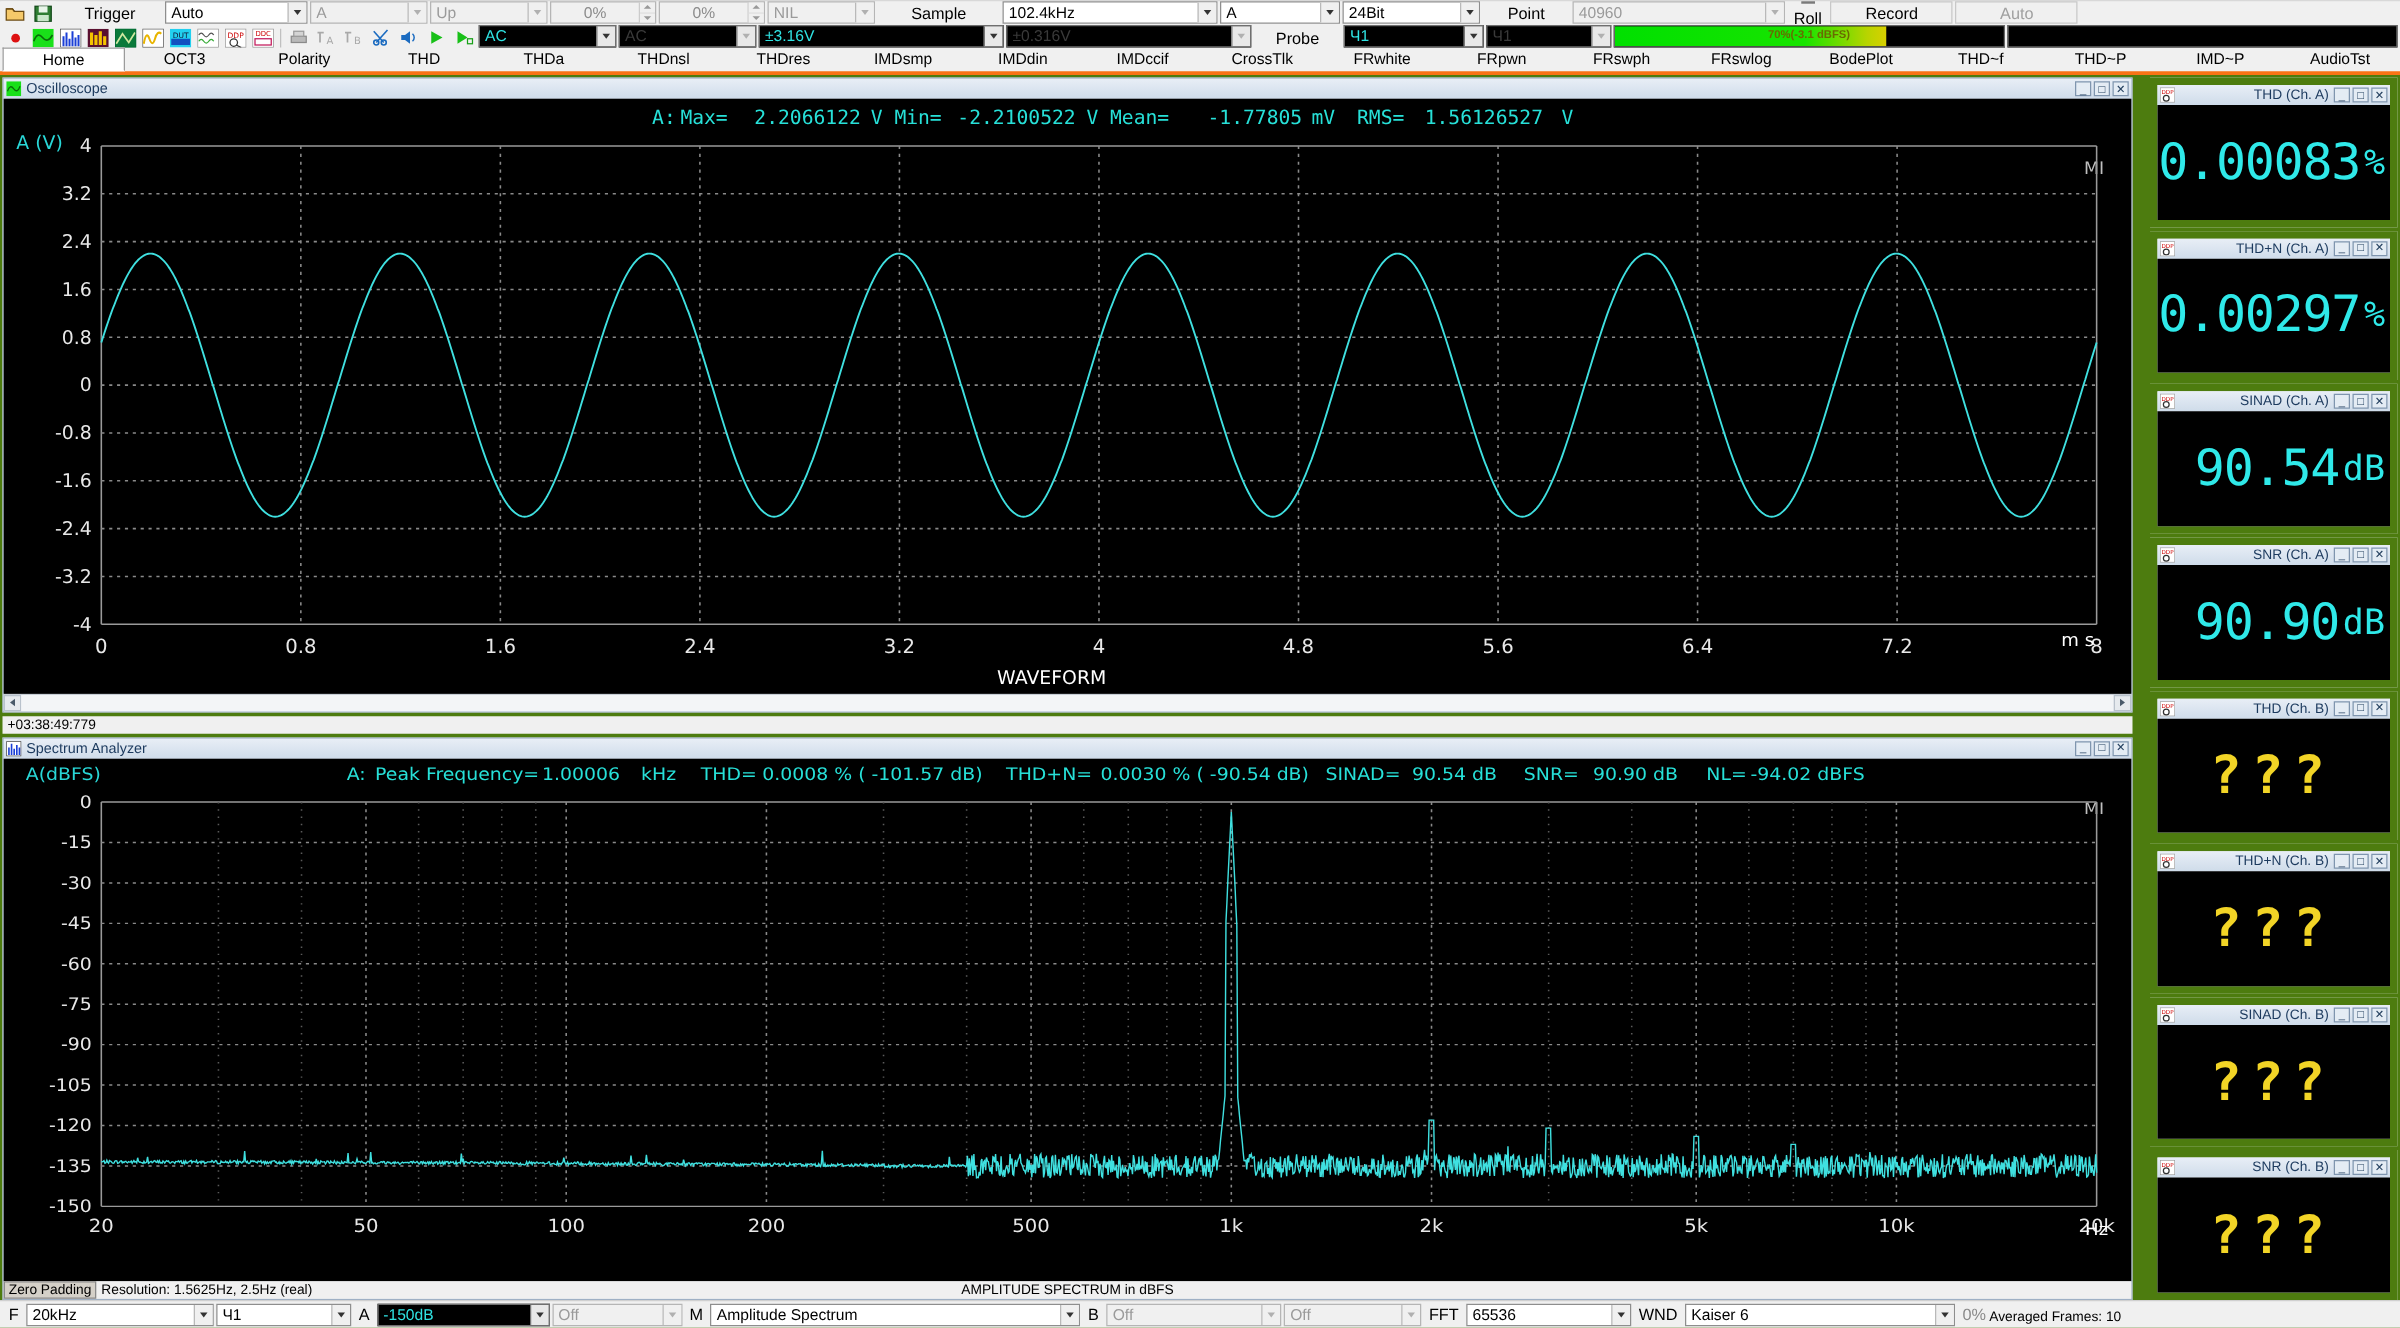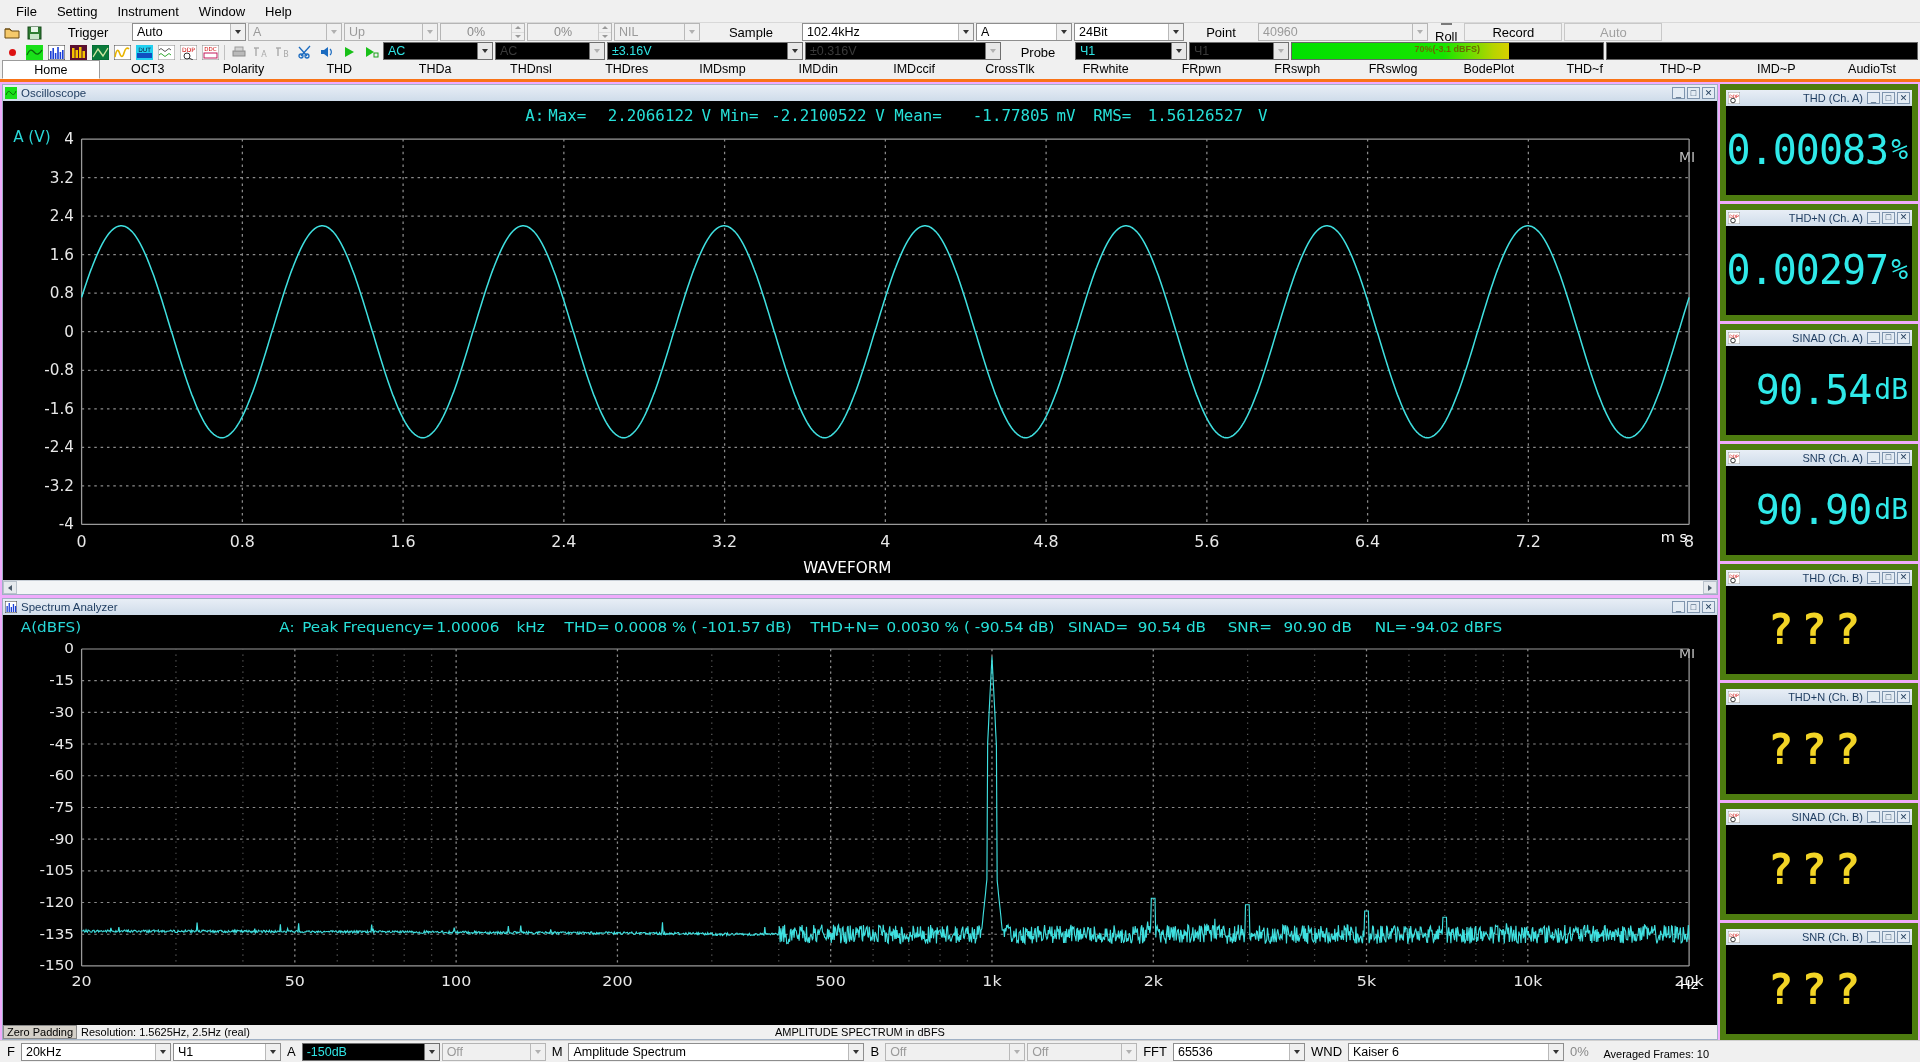--- a/index.html
+++ b/index.html
@@ -83,21 +83,21 @@
     height: 20px; background:#f0f0f0; display:flex; align-items:flex-end;
     border-bottom:3px solid #f97316; flex:none; padding-left:2px;
   }
   .tab {
     flex:1; text-align:center; font-size:12.5px; color:#000; line-height:18px; height:19px;
     cursor:default; white-space:nowrap;
   }
   .tab.active { background:#fff; border:1px solid #9b9b9b; border-bottom:1px solid #fff; }
 
   
-  .body { flex:1; display:flex; min-height:0; background:#f0abfc; }
+  .body { flex:1; display:flex; min-height:0; background:#4d7c0f;gap:12px; }
   .left { flex:1; display:flex; flex-direction:column; min-width:0; padding:2px 2px 0 2px; gap:3px; }
   .right { width:200px; flex:none; display:flex; flex-direction:column; gap:3px; padding:2px 2px 0 0;}
 
   
   .win { display:flex; flex-direction:column; border:1px solid #9fb0c4; background:#dfe7ef; }
   .wtitle {
     height:16px; display:flex; align-items:center; gap:4px; padding:0 2px;
     background: linear-gradient(180deg,#e8eef6 0%, #cfdcea 100%);
     font-size:11.5px; color:#1c3a5e; flex:none;
   }
@@ -136,27 +136,20 @@
     border-top:1px solid #d0d0d0; padding:0 2px; gap:0;
   }
   .blabel { font-size:13px; padding:0 5px; color:#000; }
   .dot { width:7px;height:7px;border-radius:50%;background:#d11; }
 </style>
 </head>
 <body>
 
 <div class="app">
 
-  <div class="menubar">
-    <div class="mi">File</div>
-    <div class="mi">Setting</div>
-    <div class="mi">Instrument</div>
-    <div class="mi">Window</div>
-    <div class="mi">Help</div>
-  </div>
 
   <div class="tbrow r1">
     <div class="iconbtn">
       <svg width="16" height="14" viewBox="0 0 16 14">
           <path d="M1 3h5l1.5 2H15v7H1z" fill="#f5c96a" stroke="#6b4a10"></path>
           <path d="M1 3h5l1.5 2" fill="none" stroke="#6b4a10"></path>
         </svg>
     </div>
     <div class="iconbtn">
       <svg width="15" height="14" viewBox="0 0 15 14">
@@ -491,20 +484,23 @@
             <path id="scope-trace" fill="none" stroke="#3fe0e0" stroke-width="1.2" d="M62.0 154.91L62.9 152.09L63.8 149.31L64.7 146.56L65.6 143.87L66.5 141.22L67.4 138.63L68.3 136.09L69.2 133.61L70.2 131.20L71.1 128.85L72.0 126.57L72.9 124.35L73.8 122.22L74.7 120.16L75.6 118.18L76.5 116.28L77.4 114.47L78.3 112.74L79.2 111.11L80.1 109.56L81.0 108.11L81.9 106.76L82.8 105.50L83.7 104.34L84.6 103.28L85.5 102.32L86.5 101.46L87.4 100.71L88.3 100.06L89.2 99.52L90.1 99.08L91.0 98.75L91.9 98.53L92.8 98.42L93.7 98.41L94.6 98.51L95.5 98.72L96.4 99.04L97.3 99.46L98.2 99.99L99.1 100.63L100.0 101.37L100.9 102.21L101.9 103.16L102.8 104.21L103.7 105.35L104.6 106.60L105.5 107.95L106.4 109.39L107.3 110.92L108.2 112.55L109.1 114.26L110.0 116.07L110.9 117.95L111.8 119.92L112.7 121.97L113.6 124.10L114.5 126.30L115.4 128.58L116.3 130.92L117.2 133.33L118.2 135.80L119.1 138.33L120.0 140.92L120.9 143.56L121.8 146.25L122.7 148.98L123.6 151.76L124.5 154.58L125.4 157.43L126.3 160.31L127.2 163.23L128.1 166.16L129.0 169.12L129.9 172.09L130.8 175.08L131.7 178.07L132.6 181.07L133.6 184.07L134.5 187.07L135.4 190.07L136.3 193.05L137.2 196.01L138.1 198.96L139.0 201.89L139.9 204.79L140.8 207.67L141.7 210.51L142.6 213.31L143.5 216.07L144.4 218.79L145.3 221.46L146.2 224.08L147.1 226.65L148.0 229.15L148.9 231.60L149.9 233.99L150.8 236.30L151.7 238.55L152.6 240.72L153.5 242.82L154.4 244.84L155.3 246.78L156.2 248.63L157.1 250.40L158.0 252.08L158.9 253.68L159.8 255.17L160.7 256.58L161.6 257.89L162.5 259.10L163.4 260.21L164.3 261.22L165.3 262.12L166.2 262.93L167.1 263.63L168.0 264.22L168.9 264.71L169.8 265.10L170.7 265.37L171.6 265.54L172.5 265.60L173.4 265.55L174.3 265.40L175.2 265.13L176.1 264.76L177.0 264.29L177.9 263.71L178.8 263.02L179.7 262.22L180.6 261.33L181.6 260.33L182.5 259.23L183.4 258.03L184.3 256.74L185.2 255.34L186.1 253.86L187.0 252.28L187.9 250.61L188.8 248.85L189.7 247.00L190.6 245.07L191.5 243.06L192.4 240.97L193.3 238.81L194.2 236.57L195.1 234.26L196.0 231.89L197.0 229.45L197.9 226.94L198.8 224.38L199.7 221.77L200.6 219.11L201.5 216.39L202.4 213.64L203.3 210.84L204.2 208.00L205.1 205.13L206.0 202.23L206.9 199.31L207.8 196.36L208.7 193.40L209.6 190.42L210.5 187.43L211.4 184.43L212.3 181.43L213.3 178.43L214.2 175.43L215.1 172.44L216.0 169.47L216.9 166.51L217.8 163.57L218.7 160.65L219.6 157.77L220.5 154.91L221.4 152.09L222.3 149.31L223.2 146.56L224.1 143.87L225.0 141.22L225.9 138.63L226.8 136.09L227.7 133.61L228.7 131.20L229.6 128.85L230.5 126.57L231.4 124.35L232.3 122.22L233.2 120.16L234.1 118.18L235.0 116.28L235.9 114.47L236.8 112.74L237.7 111.11L238.6 109.56L239.5 108.11L240.4 106.76L241.3 105.50L242.2 104.34L243.1 103.28L244.0 102.32L245.0 101.46L245.9 100.71L246.8 100.06L247.7 99.52L248.6 99.08L249.5 98.75L250.4 98.53L251.3 98.42L252.2 98.41L253.1 98.51L254.0 98.72L254.9 99.04L255.8 99.46L256.7 99.99L257.6 100.63L258.5 101.37L259.4 102.21L260.4 103.16L261.3 104.21L262.2 105.35L263.1 106.60L264.0 107.95L264.9 109.39L265.8 110.92L266.7 112.55L267.6 114.26L268.5 116.07L269.4 117.95L270.3 119.92L271.2 121.97L272.1 124.10L273.0 126.30L273.9 128.58L274.8 130.92L275.7 133.33L276.7 135.80L277.6 138.33L278.5 140.92L279.4 143.56L280.3 146.25L281.2 148.98L282.1 151.76L283.0 154.58L283.9 157.43L284.8 160.31L285.7 163.23L286.6 166.16L287.5 169.12L288.4 172.09L289.3 175.08L290.2 178.07L291.1 181.07L292.1 184.07L293.0 187.07L293.9 190.07L294.8 193.05L295.7 196.01L296.6 198.96L297.5 201.89L298.4 204.79L299.3 207.67L300.2 210.51L301.1 213.31L302.0 216.07L302.9 218.79L303.8 221.46L304.7 224.08L305.6 226.65L306.5 229.15L307.4 231.60L308.4 233.99L309.3 236.30L310.2 238.55L311.1 240.72L312.0 242.82L312.9 244.84L313.8 246.78L314.7 248.63L315.6 250.40L316.5 252.08L317.4 253.68L318.3 255.17L319.2 256.58L320.1 257.89L321.0 259.10L321.9 260.21L322.8 261.22L323.8 262.12L324.7 262.93L325.6 263.63L326.5 264.22L327.4 264.71L328.3 265.10L329.2 265.37L330.1 265.54L331.0 265.60L331.9 265.55L332.8 265.40L333.7 265.13L334.6 264.76L335.5 264.29L336.4 263.71L337.3 263.02L338.2 262.22L339.1 261.33L340.1 260.33L341.0 259.23L341.9 258.03L342.8 256.74L343.7 255.34L344.6 253.86L345.5 252.28L346.4 250.61L347.3 248.85L348.2 247.00L349.1 245.07L350.0 243.06L350.9 240.97L351.8 238.81L352.7 236.57L353.6 234.26L354.5 231.89L355.5 229.45L356.4 226.94L357.3 224.38L358.2 221.77L359.1 219.11L360.0 216.39L360.9 213.64L361.8 210.84L362.7 208.00L363.6 205.13L364.5 202.23L365.4 199.31L366.3 196.36L367.2 193.40L368.1 190.42L369.0 187.43L369.9 184.43L370.8 181.43L371.8 178.43L372.7 175.43L373.6 172.44L374.5 169.47L375.4 166.51L376.3 163.57L377.2 160.65L378.1 157.77L379.0 154.91L379.9 152.09L380.8 149.31L381.7 146.56L382.6 143.87L383.5 141.22L384.4 138.63L385.3 136.09L386.2 133.61L387.2 131.20L388.1 128.85L389.0 126.57L389.9 124.35L390.8 122.22L391.7 120.16L392.6 118.18L393.5 116.28L394.4 114.47L395.3 112.74L396.2 111.11L397.1 109.56L398.0 108.11L398.9 106.76L399.8 105.50L400.7 104.34L401.6 103.28L402.5 102.32L403.5 101.46L404.4 100.71L405.3 100.06L406.2 99.52L407.1 99.08L408.0 98.75L408.9 98.53L409.8 98.42L410.7 98.41L411.6 98.51L412.5 98.72L413.4 99.04L414.3 99.46L415.2 99.99L416.1 100.63L417.0 101.37L417.9 102.21L418.9 103.16L419.8 104.21L420.7 105.35L421.6 106.60L422.5 107.95L423.4 109.39L424.3 110.92L425.2 112.55L426.1 114.26L427.0 116.07L427.9 117.95L428.8 119.92L429.7 121.97L430.6 124.10L431.5 126.30L432.4 128.58L433.3 130.92L434.2 133.33L435.2 135.80L436.1 138.33L437.0 140.92L437.9 143.56L438.8 146.25L439.7 148.98L440.6 151.76L441.5 154.58L442.4 157.43L443.3 160.31L444.2 163.23L445.1 166.16L446.0 169.12L446.9 172.09L447.8 175.08L448.7 178.07L449.6 181.07L450.6 184.07L451.5 187.07L452.4 190.07L453.3 193.05L454.2 196.01L455.1 198.96L456.0 201.89L456.9 204.79L457.8 207.67L458.7 210.51L459.6 213.31L460.5 216.07L461.4 218.79L462.3 221.46L463.2 224.08L464.1 226.65L465.0 229.15L465.9 231.60L466.9 233.99L467.8 236.30L468.7 238.55L469.6 240.72L470.5 242.82L471.4 244.84L472.3 246.78L473.2 248.63L474.1 250.40L475.0 252.08L475.9 253.68L476.8 255.17L477.7 256.58L478.6 257.89L479.5 259.10L480.4 260.21L481.3 261.22L482.3 262.12L483.2 262.93L484.1 263.63L485.0 264.22L485.9 264.71L486.8 265.10L487.7 265.37L488.6 265.54L489.5 265.60L490.4 265.55L491.3 265.40L492.2 265.13L493.1 264.76L494.0 264.29L494.9 263.71L495.8 263.02L496.7 262.22L497.6 261.33L498.6 260.33L499.5 259.23L500.4 258.03L501.3 256.74L502.2 255.34L503.1 253.86L504.0 252.28L504.9 250.61L505.8 248.85L506.7 247.00L507.6 245.07L508.5 243.06L509.4 240.97L510.3 238.81L511.2 236.57L512.1 234.26L513.0 231.89L514.0 229.45L514.9 226.94L515.8 224.38L516.7 221.77L517.6 219.11L518.5 216.39L519.4 213.64L520.3 210.84L521.2 208.00L522.1 205.13L523.0 202.23L523.9 199.31L524.8 196.36L525.7 193.40L526.6 190.42L527.5 187.43L528.4 184.43L529.3 181.43L530.3 178.43L531.2 175.43L532.1 172.44L533.0 169.47L533.9 166.51L534.8 163.57L535.7 160.65L536.6 157.77L537.5 154.91L538.4 152.09L539.3 149.31L540.2 146.56L541.1 143.87L542.0 141.22L542.9 138.63L543.8 136.09L544.7 133.61L545.7 131.20L546.6 128.85L547.5 126.57L548.4 124.35L549.3 122.22L550.2 120.16L551.1 118.18L552.0 116.28L552.9 114.47L553.8 112.74L554.7 111.11L555.6 109.56L556.5 108.11L557.4 106.76L558.3 105.50L559.2 104.34L560.1 103.28L561.0 102.32L562.0 101.46L562.9 100.71L563.8 100.06L564.7 99.52L565.6 99.08L566.5 98.75L567.4 98.53L568.3 98.42L569.2 98.41L570.1 98.51L571.0 98.72L571.9 99.04L572.8 99.46L573.7 99.99L574.6 100.63L575.5 101.37L576.4 102.21L577.4 103.16L578.3 104.21L579.2 105.35L580.1 106.60L581.0 107.95L581.9 109.39L582.8 110.92L583.7 112.55L584.6 114.26L585.5 116.07L586.4 117.95L587.3 119.92L588.2 121.97L589.1 124.10L590.0 126.30L590.9 128.58L591.8 130.92L592.7 133.33L593.7 135.80L594.6 138.33L595.5 140.92L596.4 143.56L597.3 146.25L598.2 148.98L599.1 151.76L600.0 154.58L600.9 157.43L601.8 160.31L602.7 163.23L603.6 166.16L604.5 169.12L605.4 172.09L606.3 175.08L607.2 178.07L608.1 181.07L609.1 184.07L610.0 187.07L610.9 190.07L611.8 193.05L612.7 196.01L613.6 198.96L614.5 201.89L615.4 204.79L616.3 207.67L617.2 210.51L618.1 213.31L619.0 216.07L619.9 218.79L620.8 221.46L621.7 224.08L622.6 226.65L623.5 229.15L624.4 231.60L625.4 233.99L626.3 236.30L627.2 238.55L628.1 240.72L629.0 242.82L629.9 244.84L630.8 246.78L631.7 248.63L632.6 250.40L633.5 252.08L634.4 253.68L635.3 255.17L636.2 256.58L637.1 257.89L638.0 259.10L638.9 260.21L639.8 261.22L640.8 262.12L641.7 262.93L642.6 263.63L643.5 264.22L644.4 264.71L645.3 265.10L646.2 265.37L647.1 265.54L648.0 265.60L648.9 265.55L649.8 265.40L650.7 265.13L651.6 264.76L652.5 264.29L653.4 263.71L654.3 263.02L655.2 262.22L656.1 261.33L657.1 260.33L658.0 259.23L658.9 258.03L659.8 256.74L660.7 255.34L661.6 253.86L662.5 252.28L663.4 250.61L664.3 248.85L665.2 247.00L666.1 245.07L667.0 243.06L667.9 240.97L668.8 238.81L669.7 236.57L670.6 234.26L671.5 231.89L672.5 229.45L673.4 226.94L674.3 224.38L675.2 221.77L676.1 219.11L677.0 216.39L677.9 213.64L678.8 210.84L679.7 208.00L680.6 205.13L681.5 202.23L682.4 199.31L683.3 196.36L684.2 193.40L685.1 190.42L686.0 187.43L686.9 184.43L687.8 181.43L688.8 178.43L689.7 175.43L690.6 172.44L691.5 169.47L692.4 166.51L693.3 163.57L694.2 160.65L695.1 157.77L696.0 154.91L696.9 152.09L697.8 149.31L698.7 146.56L699.6 143.87L700.5 141.22L701.4 138.63L702.3 136.09L703.2 133.61L704.2 131.20L705.1 128.85L706.0 126.57L706.9 124.35L707.8 122.22L708.7 120.16L709.6 118.18L710.5 116.28L711.4 114.47L712.3 112.74L713.2 111.11L714.1 109.56L715.0 108.11L715.9 106.76L716.8 105.50L717.7 104.34L718.6 103.28L719.5 102.32L720.5 101.46L721.4 100.71L722.3 100.06L723.2 99.52L724.1 99.08L725.0 98.75L725.9 98.53L726.8 98.42L727.7 98.41L728.6 98.51L729.5 98.72L730.4 99.04L731.3 99.46L732.2 99.99L733.1 100.63L734.0 101.37L734.9 102.21L735.9 103.16L736.8 104.21L737.7 105.35L738.6 106.60L739.5 107.95L740.4 109.39L741.3 110.92L742.2 112.55L743.1 114.26L744.0 116.07L744.9 117.95L745.8 119.92L746.7 121.97L747.6 124.10L748.5 126.30L749.4 128.58L750.3 130.92L751.2 133.33L752.2 135.80L753.1 138.33L754.0 140.92L754.9 143.56L755.8 146.25L756.7 148.98L757.6 151.76L758.5 154.58L759.4 157.43L760.3 160.31L761.2 163.23L762.1 166.16L763.0 169.12L763.9 172.09L764.8 175.08L765.7 178.07L766.6 181.07L767.6 184.07L768.5 187.07L769.4 190.07L770.3 193.05L771.2 196.01L772.1 198.96L773.0 201.89L773.9 204.79L774.8 207.67L775.7 210.51L776.6 213.31L777.5 216.07L778.4 218.79L779.3 221.46L780.2 224.08L781.1 226.65L782.0 229.15L782.9 231.60L783.9 233.99L784.8 236.30L785.7 238.55L786.6 240.72L787.5 242.82L788.4 244.84L789.3 246.78L790.2 248.63L791.1 250.40L792.0 252.08L792.9 253.68L793.8 255.17L794.7 256.58L795.6 257.89L796.5 259.10L797.4 260.21L798.3 261.22L799.3 262.12L800.2 262.93L801.1 263.63L802.0 264.22L802.9 264.71L803.8 265.10L804.7 265.37L805.6 265.54L806.5 265.60L807.4 265.55L808.3 265.40L809.2 265.13L810.1 264.76L811.0 264.29L811.9 263.71L812.8 263.02L813.7 262.22L814.6 261.33L815.6 260.33L816.5 259.23L817.4 258.03L818.3 256.74L819.2 255.34L820.1 253.86L821.0 252.28L821.9 250.61L822.8 248.85L823.7 247.00L824.6 245.07L825.5 243.06L826.4 240.97L827.3 238.81L828.2 236.57L829.1 234.26L830.0 231.89L831.0 229.45L831.9 226.94L832.8 224.38L833.7 221.77L834.6 219.11L835.5 216.39L836.4 213.64L837.3 210.84L838.2 208.00L839.1 205.13L840.0 202.23L840.9 199.31L841.8 196.36L842.7 193.40L843.6 190.42L844.5 187.43L845.4 184.43L846.3 181.43L847.3 178.43L848.2 175.43L849.1 172.44L850.0 169.47L850.9 166.51L851.8 163.57L852.7 160.65L853.6 157.77L854.5 154.91L855.4 152.09L856.3 149.31L857.2 146.56L858.1 143.87L859.0 141.22L859.9 138.63L860.8 136.09L861.7 133.61L862.7 131.20L863.6 128.85L864.5 126.57L865.4 124.35L866.3 122.22L867.2 120.16L868.1 118.18L869.0 116.28L869.9 114.47L870.8 112.74L871.7 111.11L872.6 109.56L873.5 108.11L874.4 106.76L875.3 105.50L876.2 104.34L877.1 103.28L878.0 102.32L879.0 101.46L879.9 100.71L880.8 100.06L881.7 99.52L882.6 99.08L883.5 98.75L884.4 98.53L885.3 98.42L886.2 98.41L887.1 98.51L888.0 98.72L888.9 99.04L889.8 99.46L890.7 99.99L891.6 100.63L892.5 101.37L893.4 102.21L894.4 103.16L895.3 104.21L896.2 105.35L897.1 106.60L898.0 107.95L898.9 109.39L899.8 110.92L900.7 112.55L901.6 114.26L902.5 116.07L903.4 117.95L904.3 119.92L905.2 121.97L906.1 124.10L907.0 126.30L907.9 128.58L908.8 130.92L909.7 133.33L910.7 135.80L911.6 138.33L912.5 140.92L913.4 143.56L914.3 146.25L915.2 148.98L916.1 151.76L917.0 154.58L917.9 157.43L918.8 160.31L919.7 163.23L920.6 166.16L921.5 169.12L922.4 172.09L923.3 175.08L924.2 178.07L925.1 181.07L926.1 184.07L927.0 187.07L927.9 190.07L928.8 193.05L929.7 196.01L930.6 198.96L931.5 201.89L932.4 204.79L933.3 207.67L934.2 210.51L935.1 213.31L936.0 216.07L936.9 218.79L937.8 221.46L938.7 224.08L939.6 226.65L940.5 229.15L941.4 231.60L942.4 233.99L943.3 236.30L944.2 238.55L945.1 240.72L946.0 242.82L946.9 244.84L947.8 246.78L948.7 248.63L949.6 250.40L950.5 252.08L951.4 253.68L952.3 255.17L953.2 256.58L954.1 257.89L955.0 259.10L955.9 260.21L956.8 261.22L957.8 262.12L958.7 262.93L959.6 263.63L960.5 264.22L961.4 264.71L962.3 265.10L963.2 265.37L964.1 265.54L965.0 265.60L965.9 265.55L966.8 265.40L967.7 265.13L968.6 264.76L969.5 264.29L970.4 263.71L971.3 263.02L972.2 262.22L973.1 261.33L974.1 260.33L975.0 259.23L975.9 258.03L976.8 256.74L977.7 255.34L978.6 253.86L979.5 252.28L980.4 250.61L981.3 248.85L982.2 247.00L983.1 245.07L984.0 243.06L984.9 240.97L985.8 238.81L986.7 236.57L987.6 234.26L988.5 231.89L989.5 229.45L990.4 226.94L991.3 224.38L992.2 221.77L993.1 219.11L994.0 216.39L994.9 213.64L995.8 210.84L996.7 208.00L997.6 205.13L998.5 202.23L999.4 199.31L1000.3 196.36L1001.2 193.40L1002.1 190.42L1003.0 187.43L1003.9 184.43L1004.8 181.43L1005.8 178.43L1006.7 175.43L1007.6 172.44L1008.5 169.47L1009.4 166.51L1010.3 163.57L1011.2 160.65L1012.1 157.77L1013.0 154.91L1013.9 152.09L1014.8 149.31L1015.7 146.56L1016.6 143.87L1017.5 141.22L1018.4 138.63L1019.3 136.09L1020.2 133.61L1021.2 131.20L1022.1 128.85L1023.0 126.57L1023.9 124.35L1024.8 122.22L1025.7 120.16L1026.6 118.18L1027.5 116.28L1028.4 114.47L1029.3 112.74L1030.2 111.11L1031.1 109.56L1032.0 108.11L1032.9 106.76L1033.8 105.50L1034.7 104.34L1035.6 103.28L1036.5 102.32L1037.5 101.46L1038.4 100.71L1039.3 100.06L1040.2 99.52L1041.1 99.08L1042.0 98.75L1042.9 98.53L1043.8 98.42L1044.7 98.41L1045.6 98.51L1046.5 98.72L1047.4 99.04L1048.3 99.46L1049.2 99.99L1050.1 100.63L1051.0 101.37L1051.9 102.21L1052.9 103.16L1053.8 104.21L1054.7 105.35L1055.6 106.60L1056.5 107.95L1057.4 109.39L1058.3 110.92L1059.2 112.55L1060.1 114.26L1061.0 116.07L1061.9 117.95L1062.8 119.92L1063.7 121.97L1064.6 124.10L1065.5 126.30L1066.4 128.58L1067.3 130.92L1068.2 133.33L1069.2 135.80L1070.1 138.33L1071.0 140.92L1071.9 143.56L1072.8 146.25L1073.7 148.98L1074.6 151.76L1075.5 154.58L1076.4 157.43L1077.3 160.31L1078.2 163.23L1079.1 166.16L1080.0 169.12L1080.9 172.09L1081.8 175.08L1082.7 178.07L1083.6 181.07L1084.6 184.07L1085.5 187.07L1086.4 190.07L1087.3 193.05L1088.2 196.01L1089.1 198.96L1090.0 201.89L1090.9 204.79L1091.8 207.67L1092.7 210.51L1093.6 213.31L1094.5 216.07L1095.4 218.79L1096.3 221.46L1097.2 224.08L1098.1 226.65L1099.0 229.15L1099.9 231.60L1100.9 233.99L1101.8 236.30L1102.7 238.55L1103.6 240.72L1104.5 242.82L1105.4 244.84L1106.3 246.78L1107.2 248.63L1108.1 250.40L1109.0 252.08L1109.9 253.68L1110.8 255.17L1111.7 256.58L1112.6 257.89L1113.5 259.10L1114.4 260.21L1115.3 261.22L1116.3 262.12L1117.2 262.93L1118.1 263.63L1119.0 264.22L1119.9 264.71L1120.8 265.10L1121.7 265.37L1122.6 265.54L1123.5 265.60L1124.4 265.55L1125.3 265.40L1126.2 265.13L1127.1 264.76L1128.0 264.29L1128.9 263.71L1129.8 263.02L1130.7 262.22L1131.6 261.33L1132.6 260.33L1133.5 259.23L1134.4 258.03L1135.3 256.74L1136.2 255.34L1137.1 253.86L1138.0 252.28L1138.9 250.61L1139.8 248.85L1140.7 247.00L1141.6 245.07L1142.5 243.06L1143.4 240.97L1144.3 238.81L1145.2 236.57L1146.1 234.26L1147.0 231.89L1148.0 229.45L1148.9 226.94L1149.8 224.38L1150.7 221.77L1151.6 219.11L1152.5 216.39L1153.4 213.64L1154.3 210.84L1155.2 208.00L1156.1 205.13L1157.0 202.23L1157.9 199.31L1158.8 196.36L1159.7 193.40L1160.6 190.42L1161.5 187.43L1162.4 184.43L1163.3 181.43L1164.3 178.43L1165.2 175.43L1166.1 172.44L1167.0 169.47L1167.9 166.51L1168.8 163.57L1169.7 160.65L1170.6 157.77L1171.5 154.91L1172.4 152.09L1173.3 149.31L1174.2 146.56L1175.1 143.87L1176.0 141.22L1176.9 138.63L1177.8 136.09L1178.7 133.61L1179.7 131.20L1180.6 128.85L1181.5 126.57L1182.4 124.35L1183.3 122.22L1184.2 120.16L1185.1 118.18L1186.0 116.28L1186.9 114.47L1187.8 112.74L1188.7 111.11L1189.6 109.56L1190.5 108.11L1191.4 106.76L1192.3 105.50L1193.2 104.34L1194.1 103.28L1195.0 102.32L1196.0 101.46L1196.9 100.71L1197.8 100.06L1198.7 99.52L1199.6 99.08L1200.5 98.75L1201.4 98.53L1202.3 98.42L1203.2 98.41L1204.1 98.51L1205.0 98.72L1205.9 99.04L1206.8 99.46L1207.7 99.99L1208.6 100.63L1209.5 101.37L1210.4 102.21L1211.4 103.16L1212.3 104.21L1213.2 105.35L1214.1 106.60L1215.0 107.95L1215.9 109.39L1216.8 110.92L1217.7 112.55L1218.6 114.26L1219.5 116.07L1220.4 117.95L1221.3 119.92L1222.2 121.97L1223.1 124.10L1224.0 126.30L1224.9 128.58L1225.8 130.92L1226.7 133.33L1227.7 135.80L1228.6 138.33L1229.5 140.92L1230.4 143.56L1231.3 146.25L1232.2 148.98L1233.1 151.76L1234.0 154.58L1234.9 157.43L1235.8 160.31L1236.7 163.23L1237.6 166.16L1238.5 169.12L1239.4 172.09L1240.3 175.08L1241.2 178.07L1242.1 181.07L1243.1 184.07L1244.0 187.07L1244.9 190.07L1245.8 193.05L1246.7 196.01L1247.6 198.96L1248.5 201.89L1249.4 204.79L1250.3 207.67L1251.2 210.51L1252.1 213.31L1253.0 216.07L1253.9 218.79L1254.8 221.46L1255.7 224.08L1256.6 226.65L1257.5 229.15L1258.4 231.60L1259.4 233.99L1260.3 236.30L1261.2 238.55L1262.1 240.72L1263.0 242.82L1263.9 244.84L1264.8 246.78L1265.7 248.63L1266.6 250.40L1267.5 252.08L1268.4 253.68L1269.3 255.17L1270.2 256.58L1271.1 257.89L1272.0 259.10L1272.9 260.21L1273.8 261.22L1274.8 262.12L1275.7 262.93L1276.6 263.63L1277.5 264.22L1278.4 264.71L1279.3 265.10L1280.2 265.37L1281.1 265.54L1282.0 265.60L1282.9 265.55L1283.8 265.40L1284.7 265.13L1285.6 264.76L1286.5 264.29L1287.4 263.71L1288.3 263.02L1289.2 262.22L1290.1 261.33L1291.1 260.33L1292.0 259.23L1292.9 258.03L1293.8 256.74L1294.7 255.34L1295.6 253.86L1296.5 252.28L1297.4 250.61L1298.3 248.85L1299.2 247.00L1300.1 245.07L1301.0 243.06L1301.9 240.97L1302.8 238.81L1303.7 236.57L1304.6 234.26L1305.5 231.89L1306.5 229.45L1307.4 226.94L1308.3 224.38L1309.2 221.77L1310.1 219.11L1311.0 216.39L1311.9 213.64L1312.8 210.84L1313.7 208.00L1314.6 205.13L1315.5 202.23L1316.4 199.31L1317.3 196.36L1318.2 193.40L1319.1 190.42L1320.0 187.43L1320.9 184.43L1321.8 181.43L1322.8 178.43L1323.7 175.43L1324.6 172.44L1325.5 169.47L1326.4 166.51L1327.3 163.57L1328.2 160.65L1329.1 157.77L1330.0 154.91"></path>
             <text x="666" y="372" fill="#ffffff" font-size="12" font-family="DejaVu Sans" text-anchor="middle">WAVEFORM</text>
             <text x="1318" y="348" fill="#ffffff" font-size="11.5" font-family="DejaVu Sans" text-anchor="middle">m s</text>
           </svg>
         </div>
         <div class="hscroll">
           <span class="ar l"></span>
           <span class="track"></span>
           <span class="ar r"></span>
         </div>
+      </div>
+      <div class="statusline">
+        <span class="cell">+03:38:49:779</span>
       </div>
 
       <div class="win" style="flex:1; min-height:0">
         <div class="wtitle">
           <span class="ic">
             <svg width="12" height="12" viewBox="0 0 12 12">
                 <rect x="0" y="0" width="12" height="12" fill="#fff" stroke="#333"></rect>
                 <g fill="#1a3fd6">
                   <rect x="1.5" y="5" width="1.3" height="6"></rect>
                   <rect x="3.6" y="2" width="1.3" height="9"></rect>

